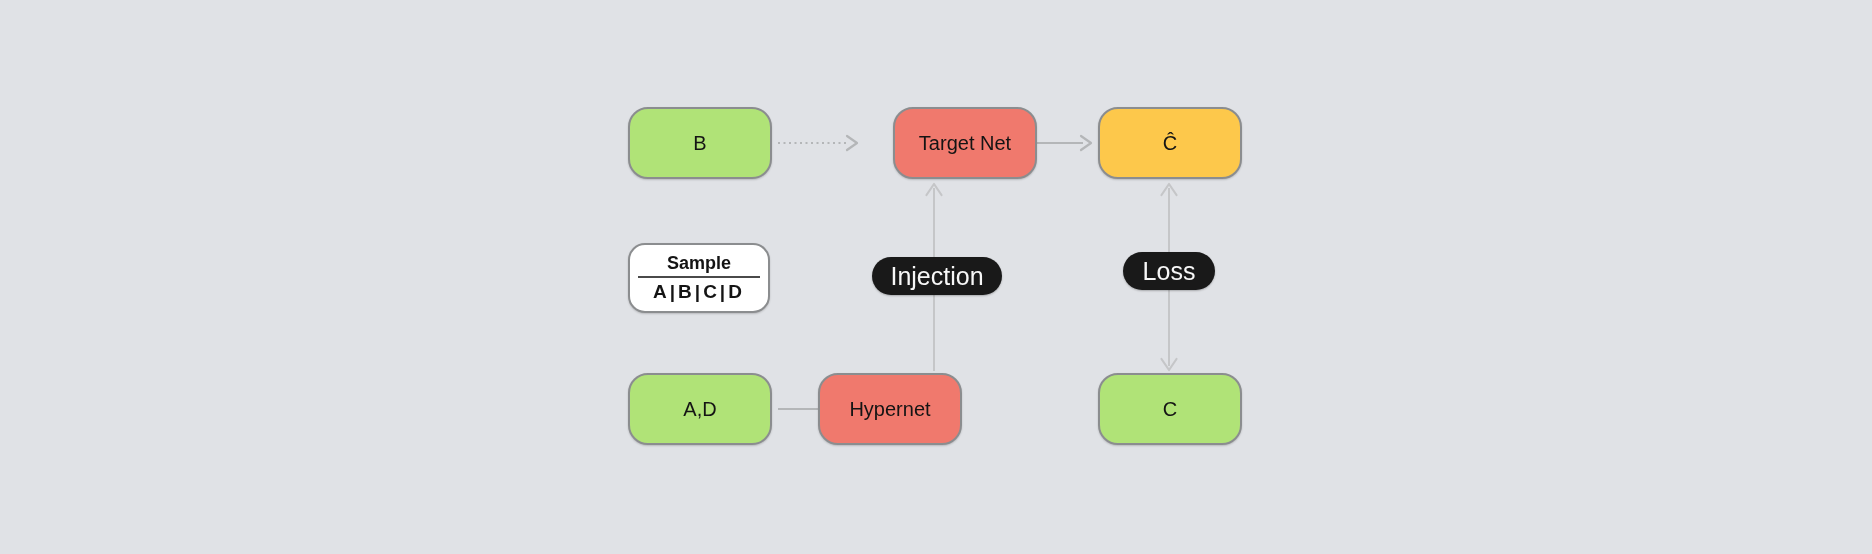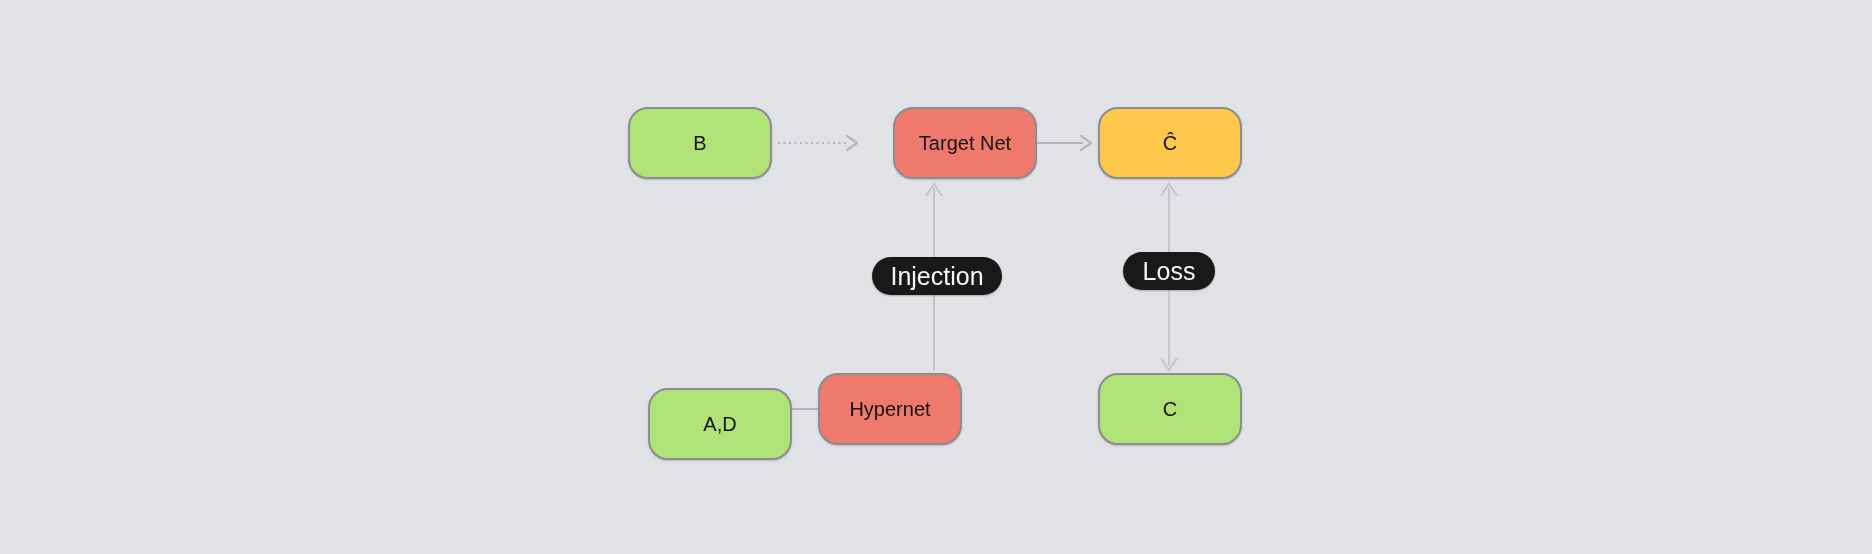--- a/index.html
+++ b/index.html
@@ -50,21 +50,21 @@
   }
   .fill-green  { background: var(--green, #b0e377); }
   .fill-red    { background: var(--red, #f0796d); }
   .fill-yellow { background: var(--yellow, #fdc84b); }
   .fill-white  { background: var(--samplebg, #ffffff); }
 
   .pos-b       { left: 628px; top: 107px; }
   .pos-target  { left: 862px; top: 107px; margin-left: 31px; }
   .pos-chat    { left: 1098px; top: 107px; }
   .pos-sample  { left: 628px; top: 243px; width: 142px; height: 70px; border-radius: 17px; flex-direction: column; padding: 8px 0 9px 0; justify-content: space-between; }
-  .pos-ad      { left: 628px; top: 388px; margin-left: 20px; }
+  .pos-ad      { left: 628px; top: 373px; }
   .pos-hyper   { left: 818px; top: 373px; }
   .pos-c       { left: 1098px; top: 373px; }
 
   .sample-title {
     font-size: 18px;
     font-weight: 700;
     line-height: 20px;
   }
   .sample-divider {
     height: 2px;
@@ -132,20 +132,25 @@
   <div class="node fill-green pos-b">
     <span>B</span>
   </div>
   <div class="node fill-red pos-target">
     <span>Target Net</span>
   </div>
   <div class="node fill-yellow pos-chat">
     <span>Ĉ</span>
   </div>
 
+  <div class="node fill-white pos-sample">
+    <div class="sample-title">Sample</div>
+    <div class="sample-divider"></div>
+    <div class="sample-items">A|B|C|D</div>
+  </div>
   <div class="pill pos-injection">
     <span>Injection</span>
   </div>
   <div class="pill pos-loss">
     <span>Loss</span>
   </div>
 
   <div class="node fill-green pos-ad">
     <span>A,D</span>
   </div>

